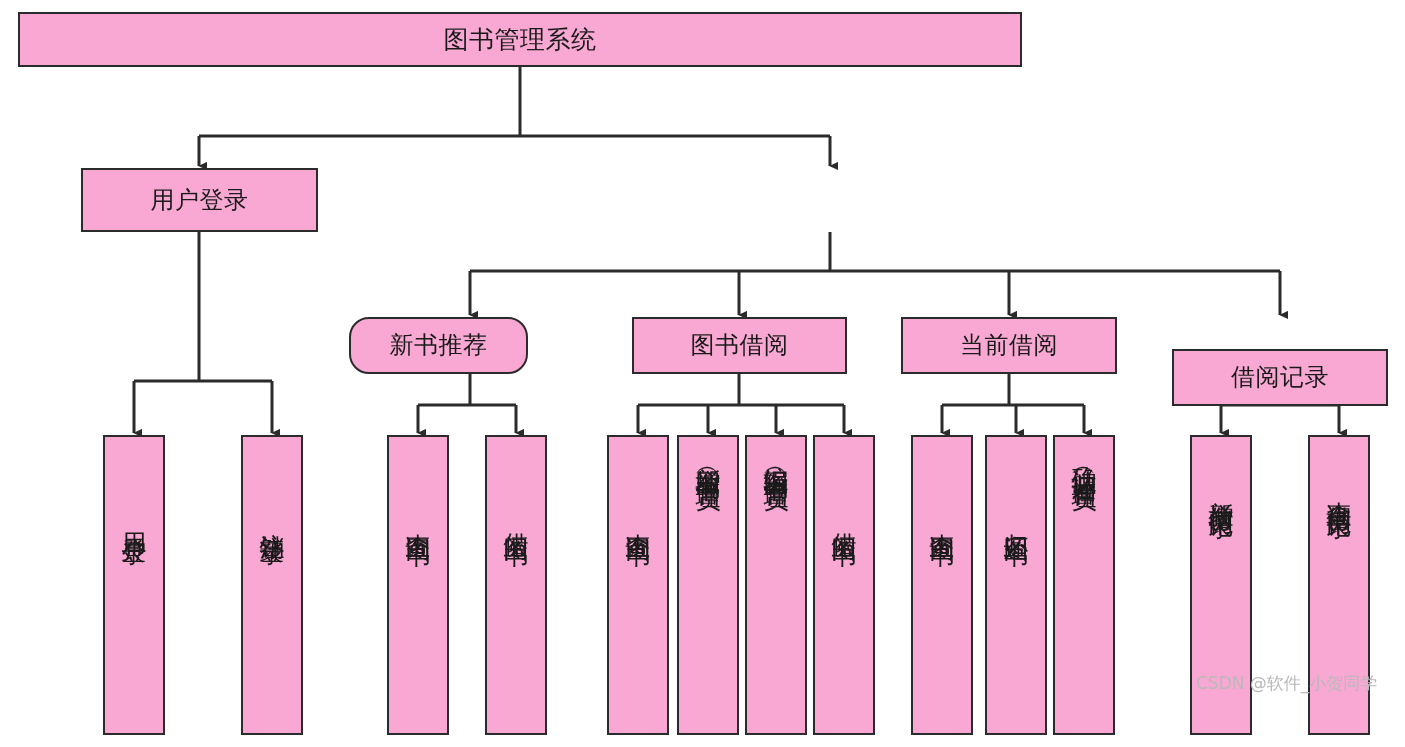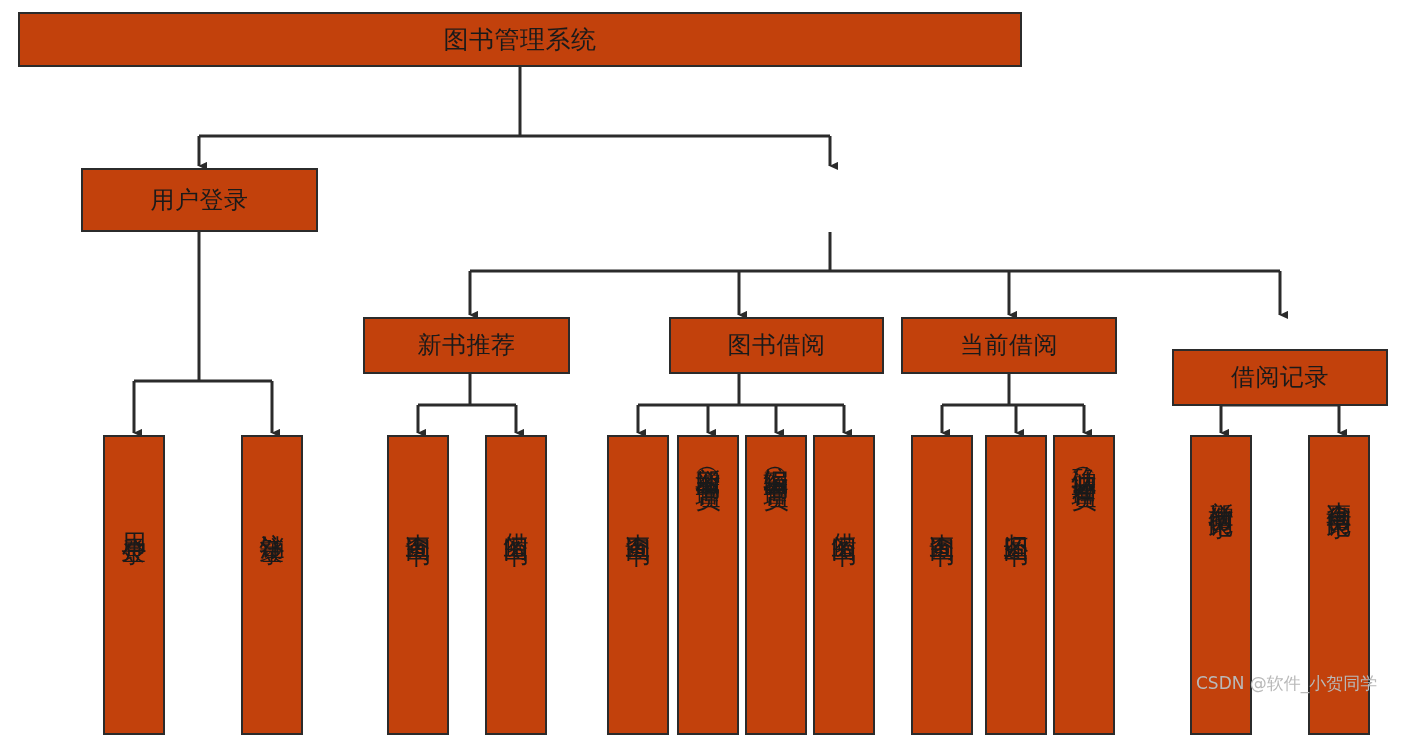--- a/index.html
+++ b/index.html
@@ -22,21 +22,21 @@
     position: absolute;
     left: 0;
     top: 0;
     width: 1405px;
     height: 747px;
     pointer-events: none;
   }
   .node {
     position: absolute;
     box-sizing: border-box;
-    background: #c2410c;
+    background: #f9a8d4;
     border: 2.5px solid #2b2b2b;
     display: flex;
     align-items: center;
     justify-content: center;
     z-index: 2;
   }
   .node-label {
     color: #1a1a1a;
     line-height: 1.12;
     letter-spacing: 0.5px;
@@ -127,24 +127,24 @@
   </svg>
 
   <div class="node horizontal root" style="left:18px;top:12px;width:1004px;height:55px;">
     <span class="node-label">图书管理系统</span>
   </div>
 
   <div class="node horizontal" style="left:81px;top:168px;width:237px;height:64px;">
     <span class="node-label">用户登录</span>
   </div>
 
-  <div class="node horizontal" style="left:363px;top:317px;width:207px;height:57px;">
+  <div class="node horizontal" style="left:349px;top:317px;width:179px;height:57px;border-radius:20px;">
     <span class="node-label">新书推荐</span>
   </div>
-  <div class="node horizontal" style="left:632px;top:317px;width:215px;height:57px;margin-left:37px;">
+  <div class="node horizontal" style="left:632px;top:317px;width:215px;height:57px;">
     <span class="node-label">图书借阅</span>
   </div>
   <div class="node horizontal" style="left:901px;top:317px;width:216px;height:57px;align-items:center;">
     <span class="node-label">当前借阅</span>
   </div>
   <div class="node horizontal" style="left:1172px;top:317px;width:216px;height:57px;margin-top:32px;">
     <span class="node-label">借阅记录</span>
   </div>
 
   <div class="node vertical" style="left:103px;top:435px;width:62px;height:300px;padding-top:76px;">

